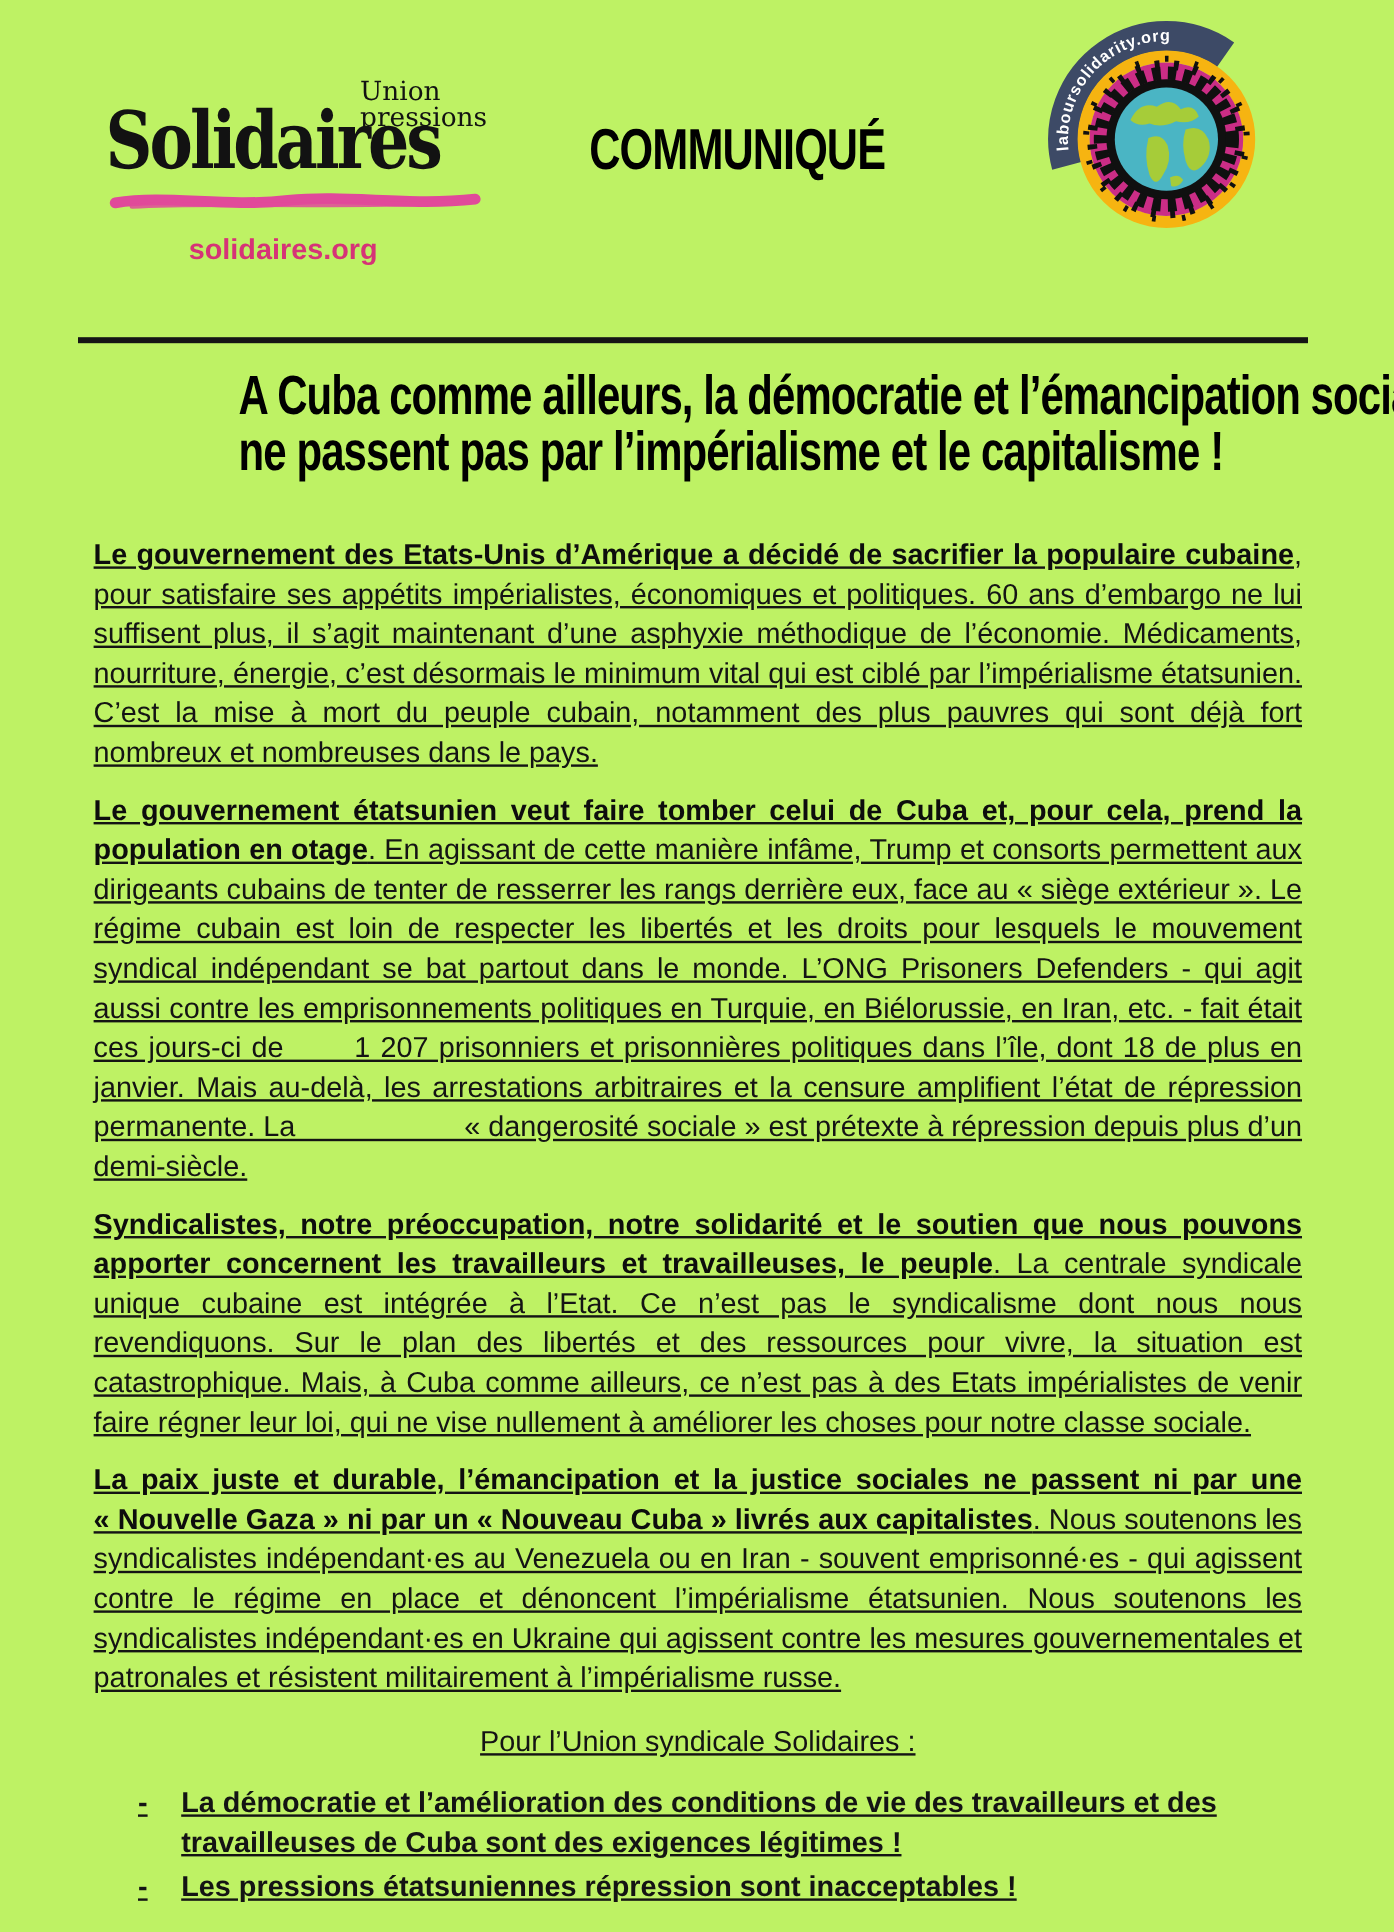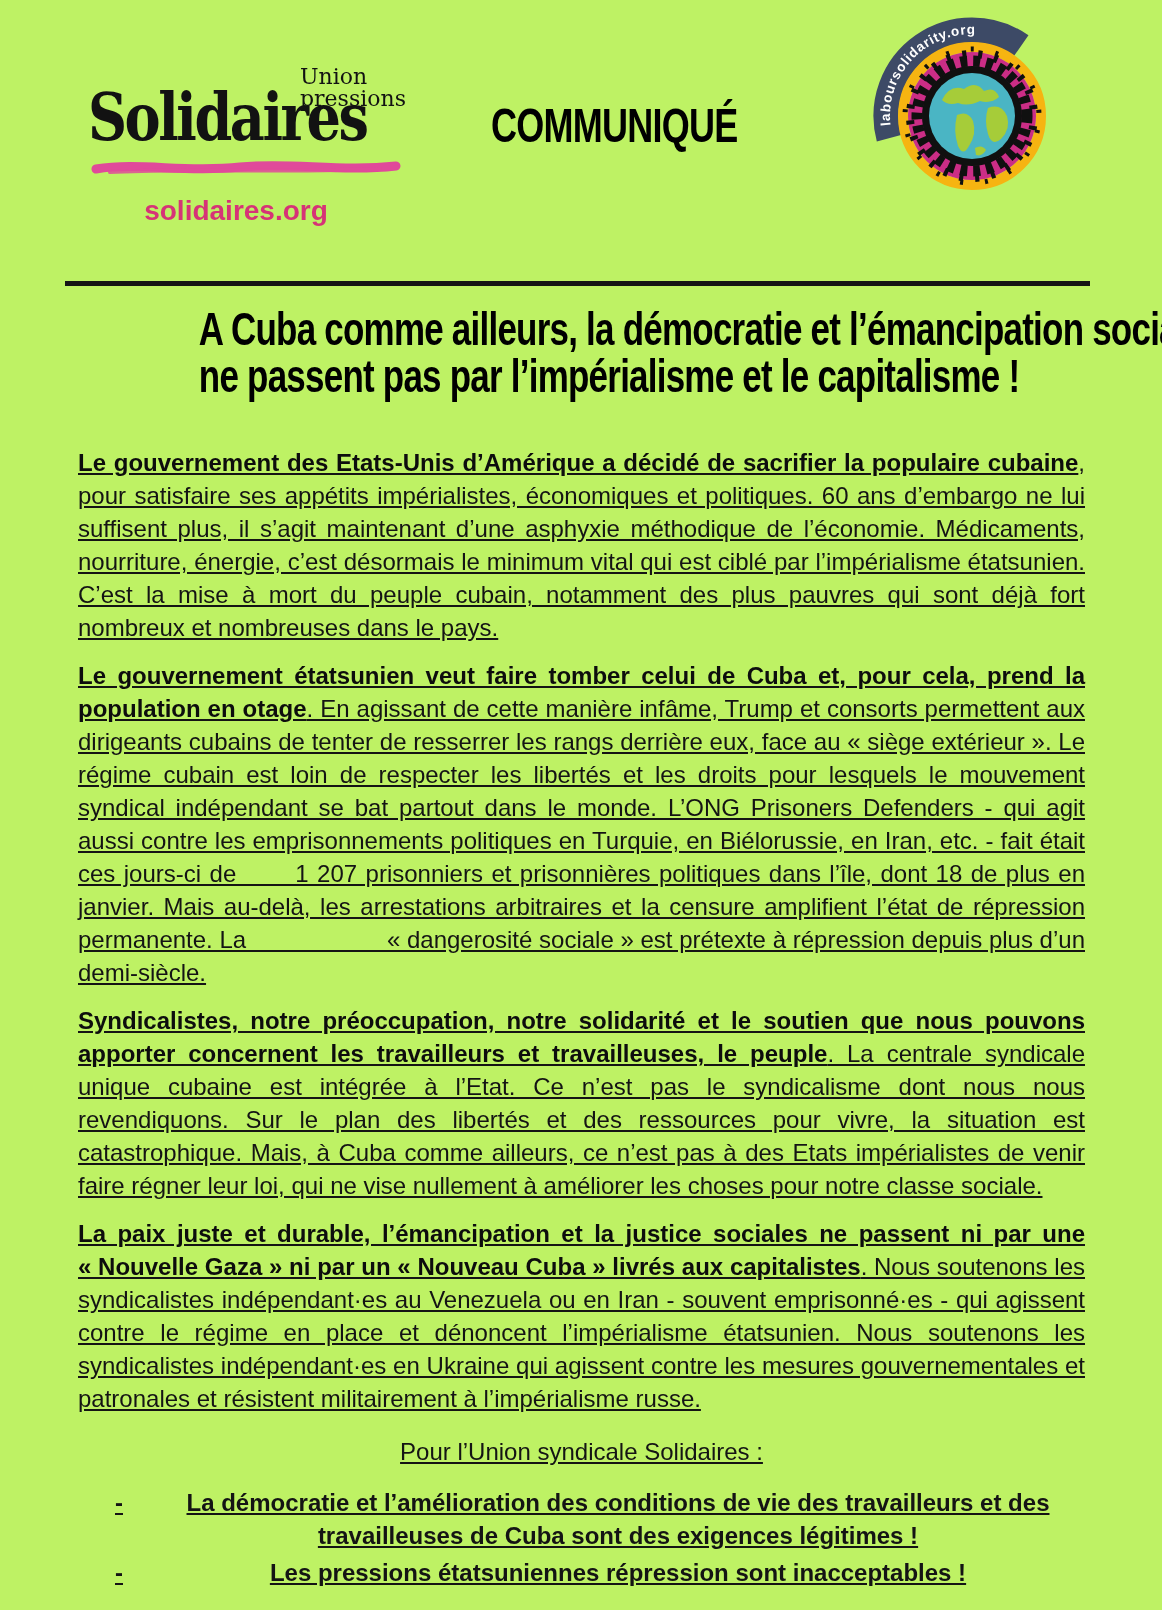--- a/index.html
+++ b/index.html
@@ -14,41 +14,41 @@
   header{position:relative;height:292px;}
   .logo-block{position:absolute;left:88px;top:40px;width:320px;height:150px;}
   .tagline{position:absolute;left:212px;top:26px;font-family:"DejaVu Serif",serif;
     font-size:22px;line-height:1.02;color:#121212;}
   .tagline span{display:block;}
   .logotype{position:absolute;left:0;top:38px;font-family:"DejaVu Serif",serif;
     font-weight:bold;font-size:66px;letter-spacing:-3px;color:#121212;
     transform:scaleX(0.82);transform-origin:0 50%;white-space:nowrap;}
   .underline-svg{position:absolute;left:2px;top:118px;}
   .links{position:absolute;left:56px;top:194px;width:360px;text-align:center;
-    color:#d63377;font-weight:bold;font-size:28px;line-height:1.22;}
+    color:#d63377;font-weight:bold;font-size:24px;line-height:1.22;}
   .communique-wrap{position:absolute;left:450px;top:98px;width:430px;text-align:left;}
   .communique{display:inline-block;font-weight:bold;font-size:48px;letter-spacing:-1px;
     transform:scaleX(0.75);transform-origin:50% 50%;white-space:nowrap;color:#000;}
   .globe{position:absolute;left:872px;top:16px;width:200px;height:200px;}
   .divider{position:absolute;left:65px;top:281px;width:1025px;height:5px;background:#151515;}
 
   
   main{padding:0 77px 0 78px;}
   .doc-title{margin:14px 0 0 0;text-align:center;font-weight:bold;font-size:46px;
     line-height:47px;letter-spacing:-1px;color:#000;
     transform:scaleX(0.76);transform-origin:50% 0;}
   .doc-title .t-line{display:block;white-space:nowrap;}
   .body-text{margin-top:46px;font-size:24px;line-height:33px;color:#141414;text-decoration:underline;}
   .para{margin:0 0 15px 0;text-align:justify;}
   .para .lead{font-weight:bold;color:#0d0d0d;}
   .closing{text-align:center;margin-top:20px;}
   .demands{margin:18px 0 0 37px;}
   .demand{display:flex;font-weight:bold;margin-bottom:4px;}
   .dash{width:36px;flex:0 0 36px;}
-  .demand-text{flex:1;text-align:center;}
+  .demand-text{flex:1;}
 </style>
 </head>
 <body>
 
 <div class="page">
 
   <header>
 
     <div class="logo-block">
       <div class="tagline">

